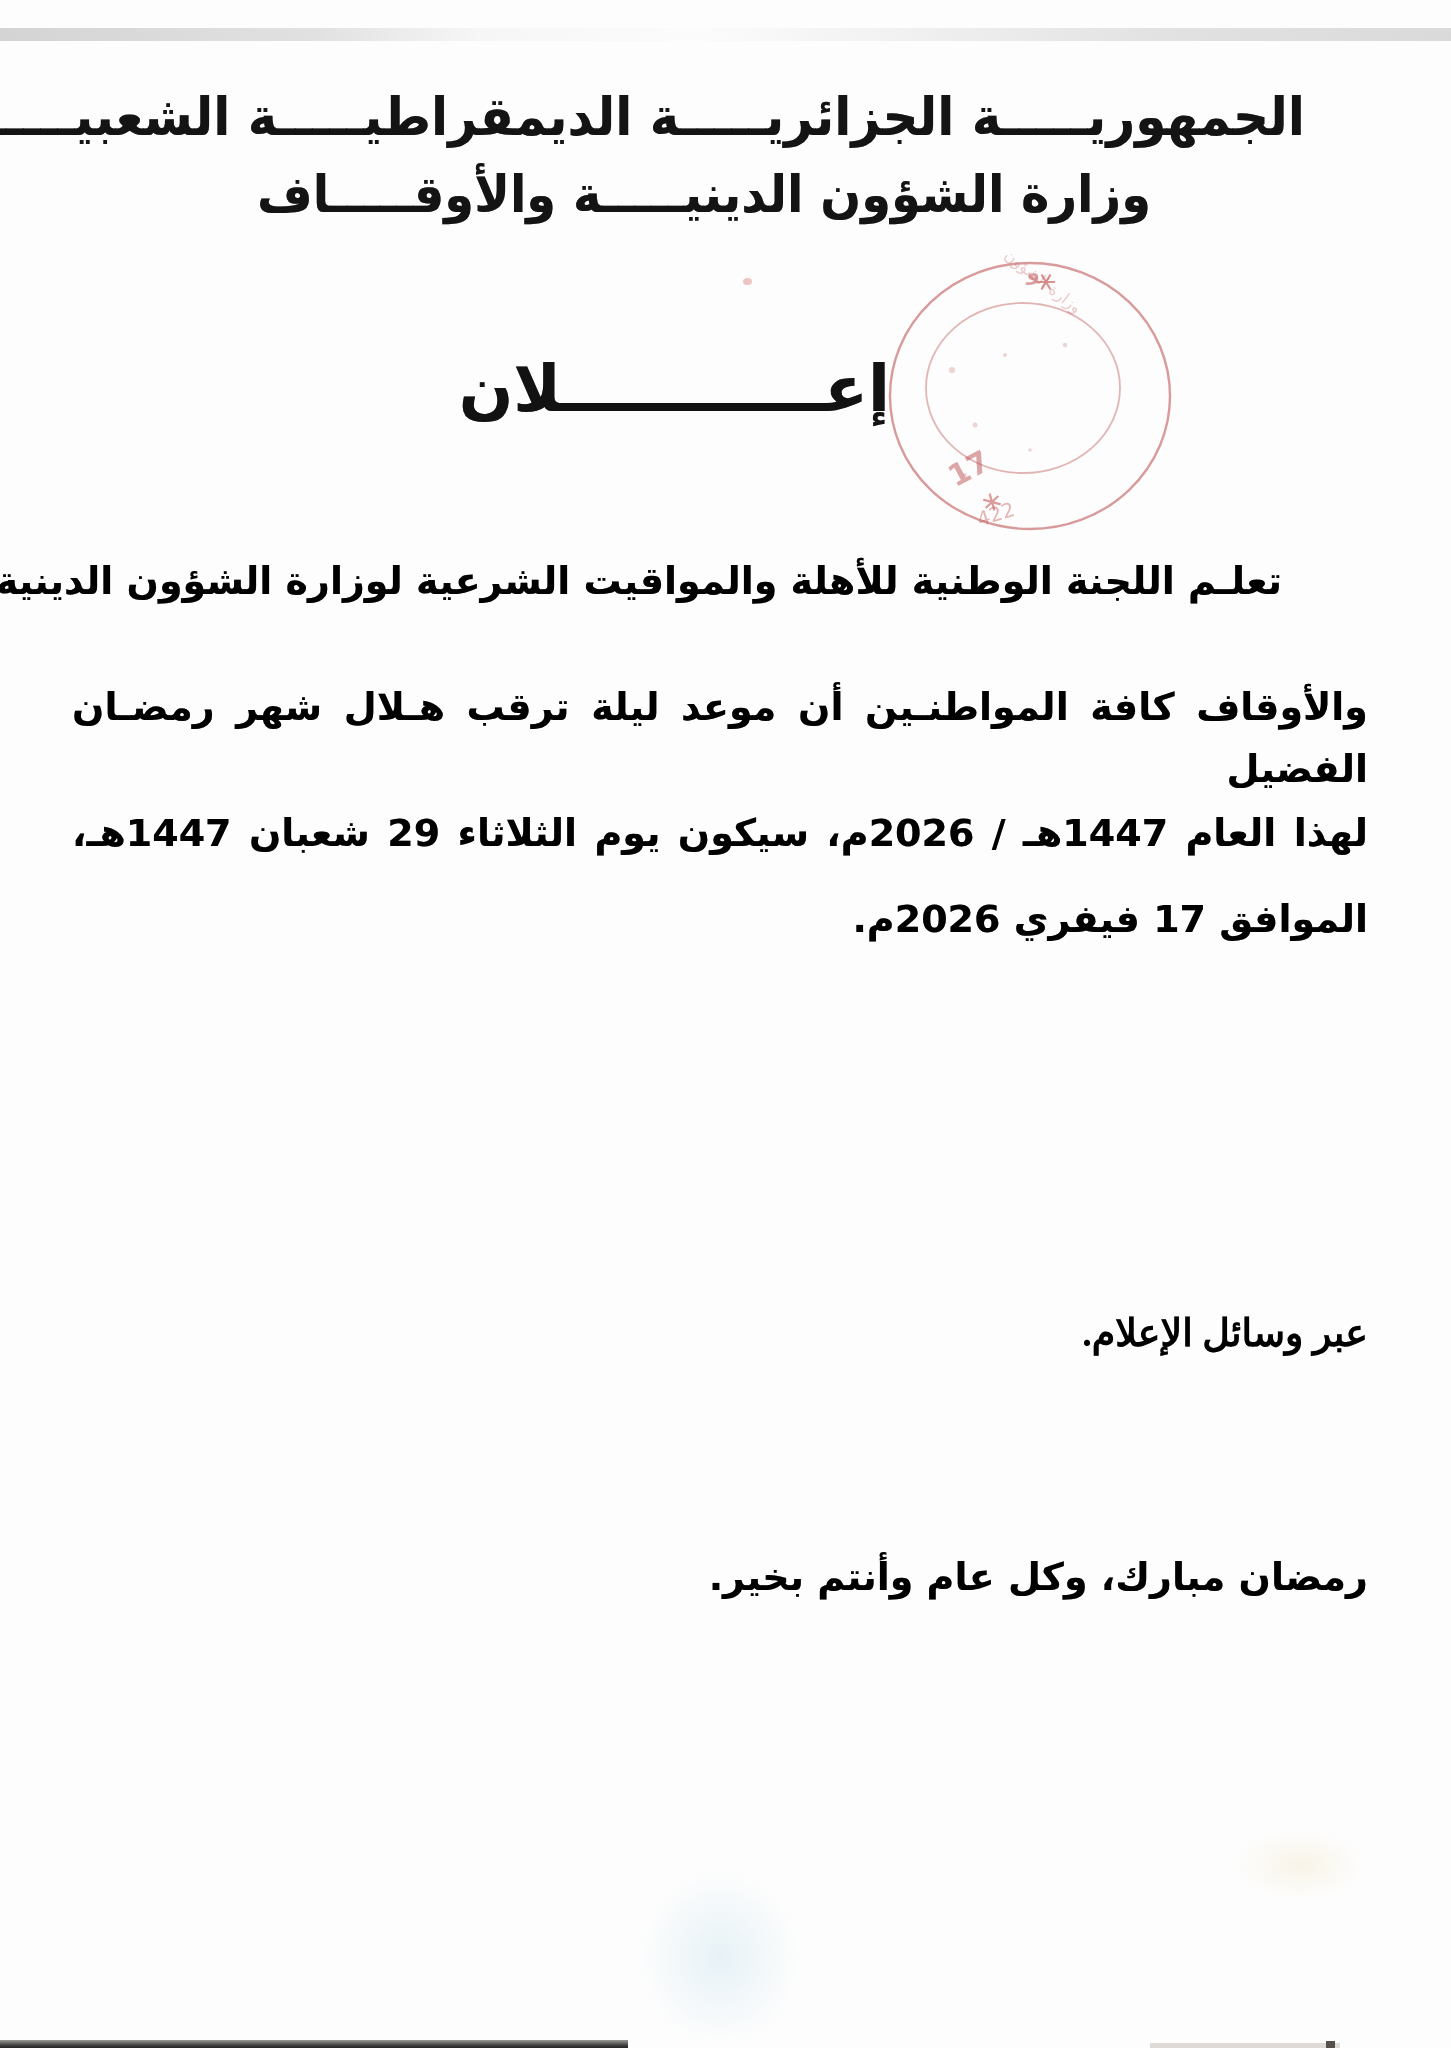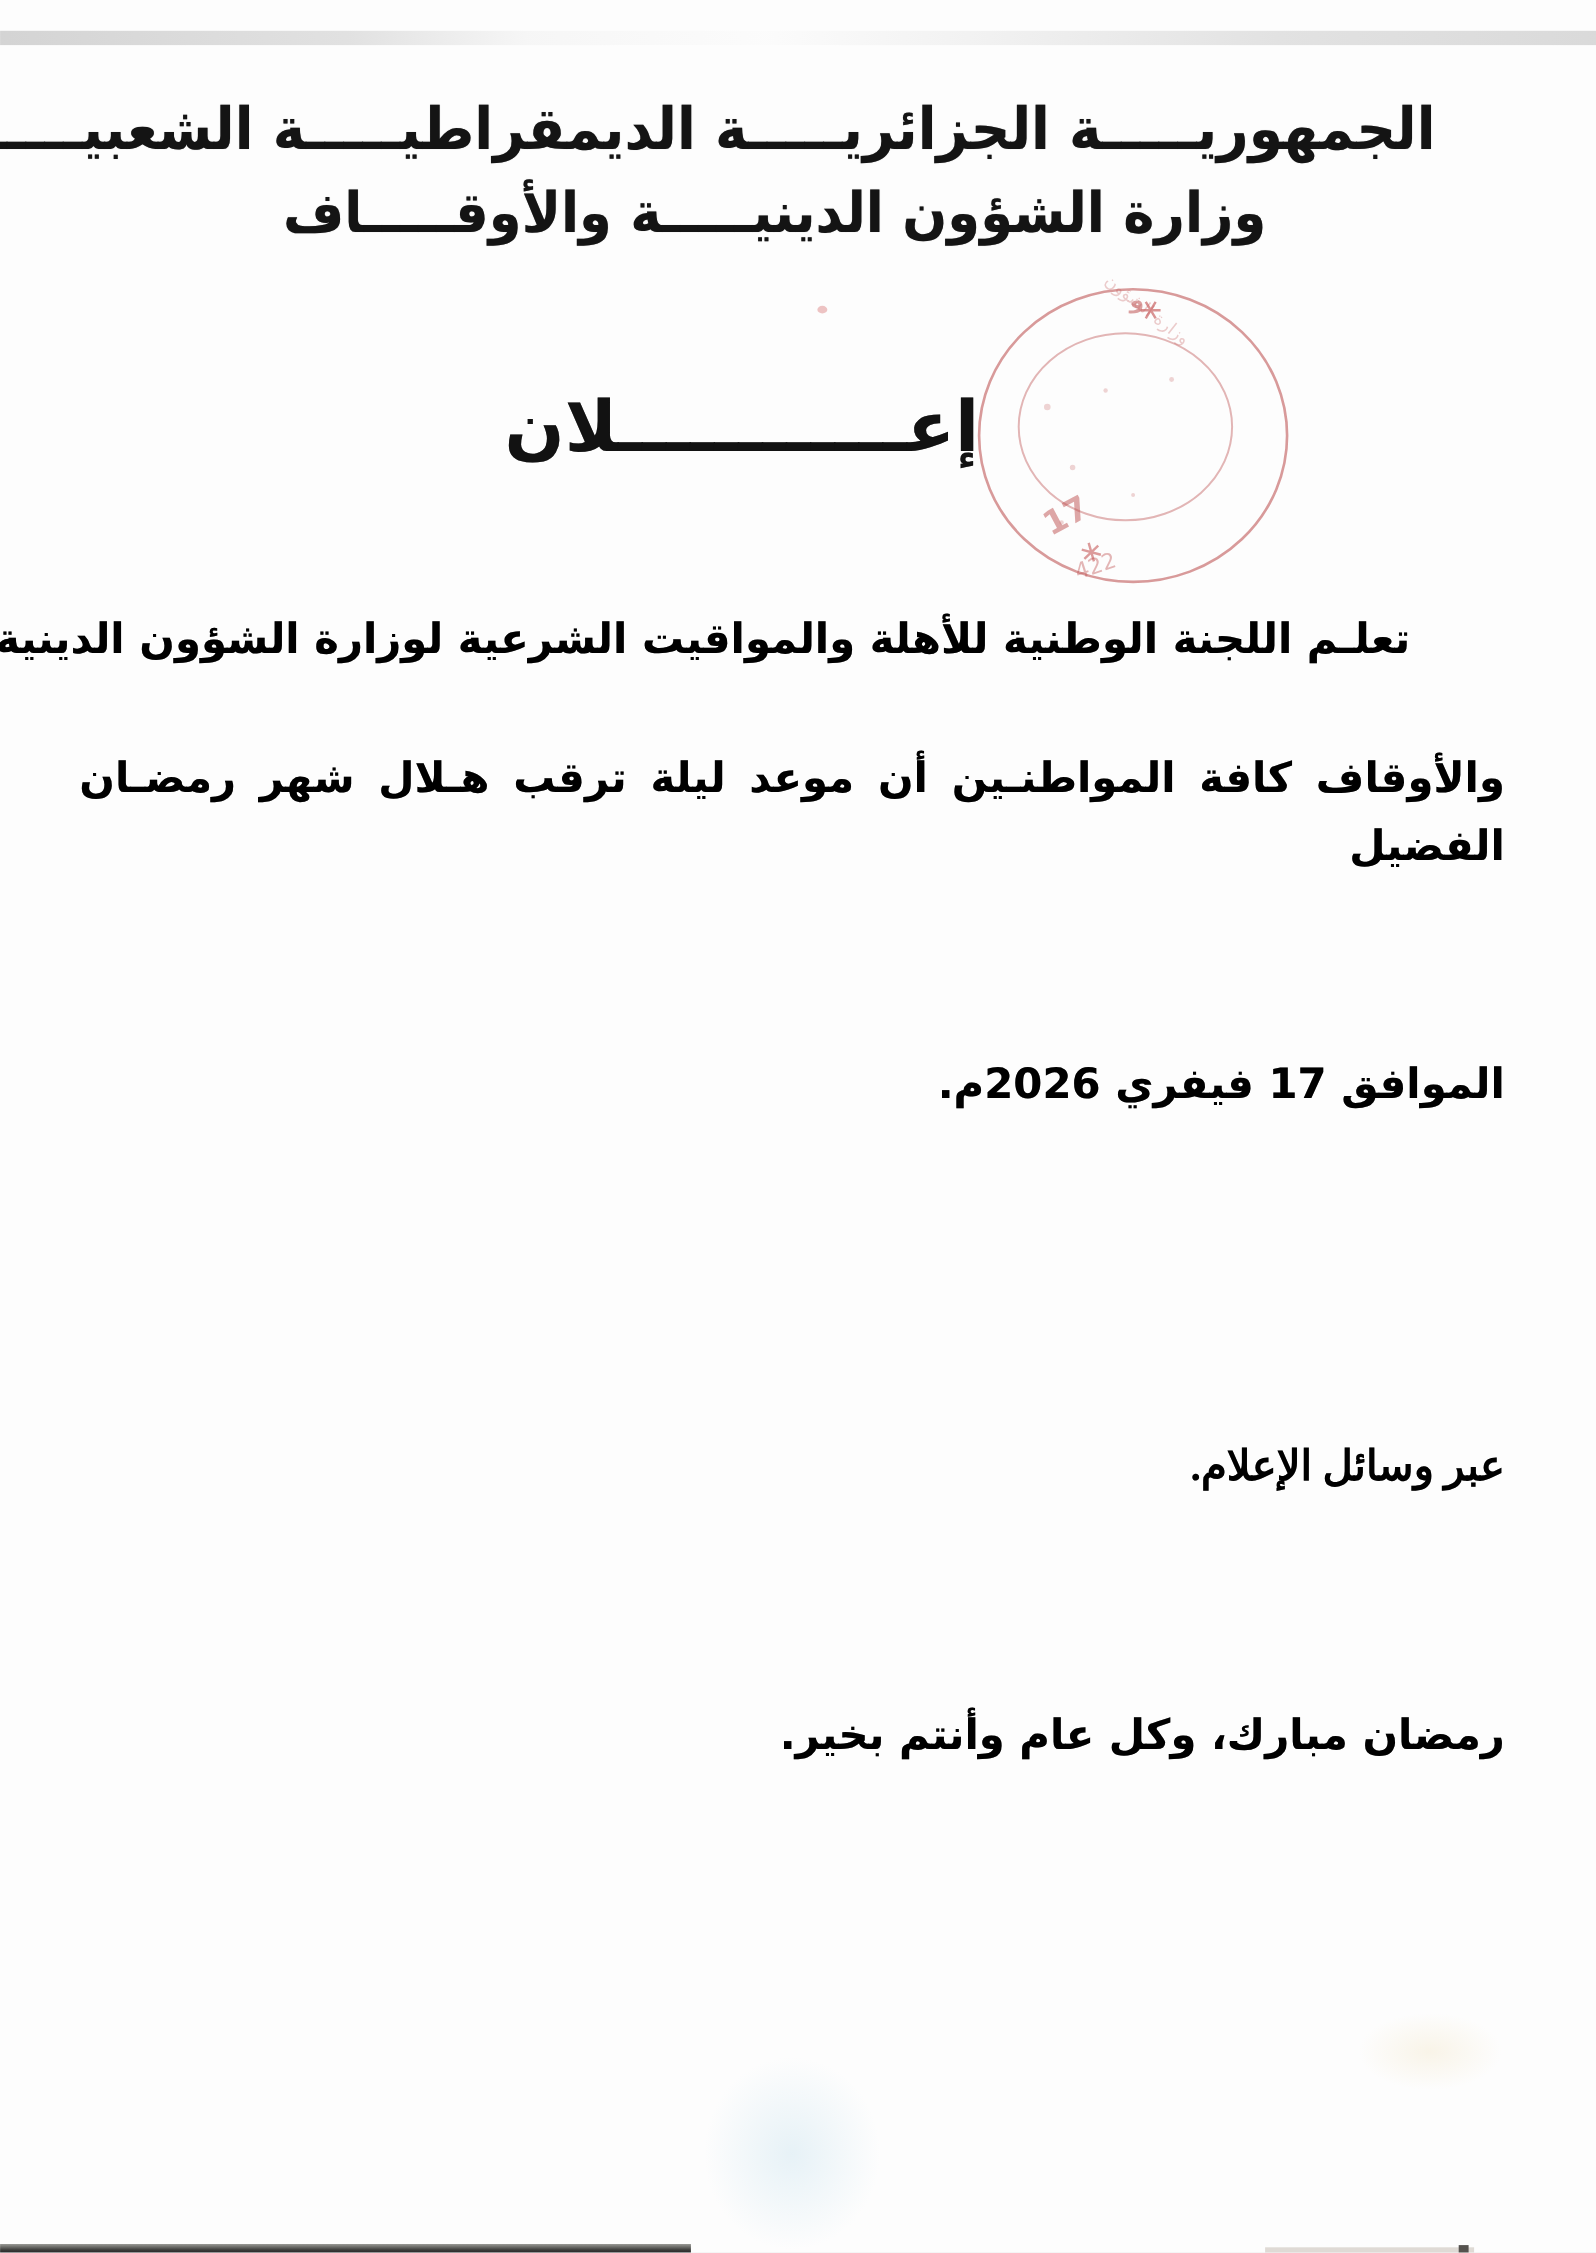--- a/index.html
+++ b/index.html
@@ -67,21 +67,21 @@
     font-size:38px;font-weight:bold;line-height:62px;
     color:#000000;
     text-shadow:0 0 .5px rgba(0,0,0,.45);
   }
   .just{text-align:justify;text-align-last:justify;}
   .ral{text-align:right;white-space:nowrap;}
   .ind{padding-right:86px;}
   .l1{top:550px;}
   .l2{top:676px;}
   .l3{top:802px;}
-  .l4{top:954px;}
+  .l4{top:888px;}
   .l5{top:1044px;}
   .l6{top:1178px;}
   .l7{top:1302px;font-family:Liberation Serif, serif;}
   .l8{top:1422px;}
   .l9{top:1546px;text-align:right;}
   
   .stamp{position:absolute;left:880px;top:250px;width:300px;height:292px;}
 </style>
 </head>
 <body>
@@ -120,20 +120,21 @@
       <circle cx="95" cy="175" r="2.5"></circle>
       <circle cx="85" cy="225" r="2"></circle>
       <circle cx="185" cy="95" r="2.2"></circle>
       <circle cx="125" cy="105" r="2"></circle>
       <circle cx="150" cy="200" r="1.8"></circle>
     </g>
   </svg>
 
   <div class="bline l1 ral ind">تعلـم اللجنة الوطنية للأهلة والمواقيت الشرعية لوزارة الشؤون الدينية</div>
   <div class="bline l2 just">والأوقاف كافة المواطنـين أن موعد ليلة ترقب هـلال شهر رمضـان الفضيل</div>
+  <div class="bline l3 just">لهذا العام 1447هـ / 2026م، سيكون يوم الثلاثاء 29 شعبان 1447هـ،</div>
   <div class="bline l4 ral">الموافق 17 فيفري 2026م.</div>
   <div class="bline l7 ral">عبر وسائل الإعلام.</div>
   <div class="bline l9 ral">رمضان مبارك، وكل عام وأنتم بخير.</div>
 
   <div class="smudge-blue"></div>
   <div class="smudge-warm"></div>
   <div class="bottom-scan-bar"></div>
   <div class="bottom-scan-patch"></div>
   <div class="bottom-scan-tick"></div>
 

